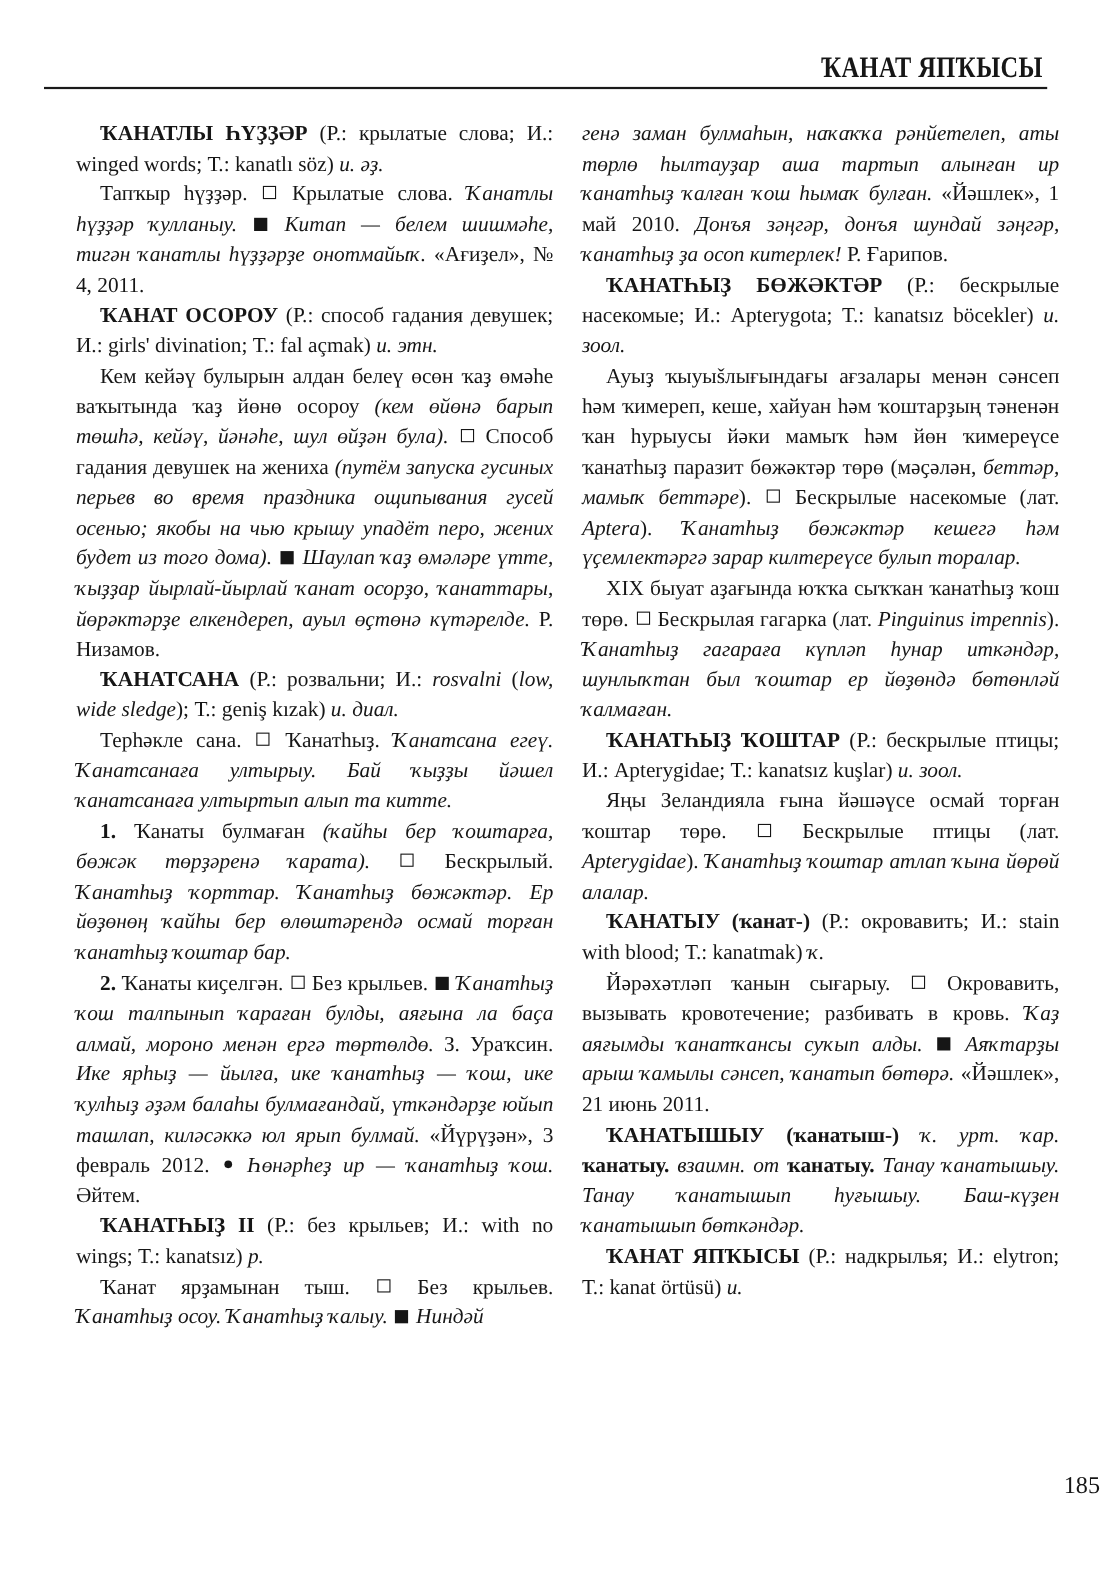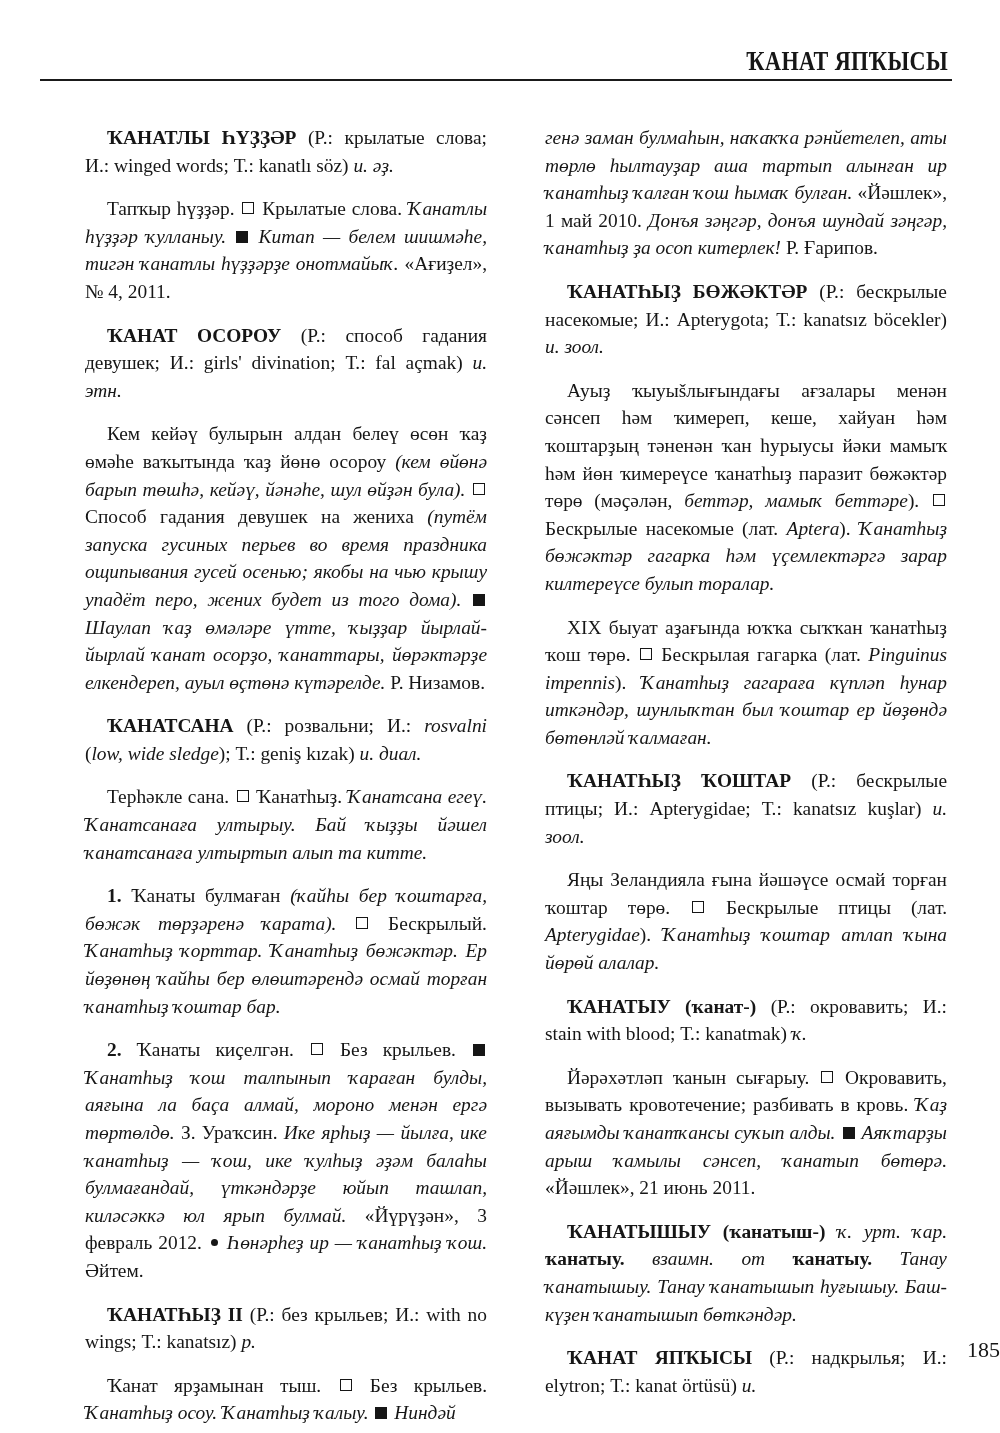--- a/index.html
+++ b/index.html
@@ -19,21 +19,21 @@
     height: 2px; background: #1a1a1a;
   }
   .col {
     position: absolute; top: 108px; width: 434px;
     font-family: "Liberation Serif", serif;
     font-size: 19.4px; line-height: 27.6px;
     text-align: justify; hyphens: manual;
   }
   .col.left { left: 69px; }
   .col.right { left: 529px; }
-  .p { margin: 16px; text-indent: 22px; }
+  .p { margin: 0; text-indent: 22px; }
   .p.noindent { text-indent: 0; }
   .hw { font-weight: bold; }
   .i { font-style: italic; }
   .b { font-weight: bold; }
   .sq {
     display: inline-block; width: 10px; height: 10px; border: 1.4px solid #161616;
     vertical-align: 1px; margin: 0 2px;
   }
   .bsq {
     display: inline-block; width: 12px; height: 12px; background: #161616;
@@ -151,21 +151,21 @@
     <span class="hw">ҠАНАТҺЫҘ БӨЖӘКТӘР</span>
     <span>(Р.: бескрылые насекомые; И.: Apterygota; Т.: kanatsız böcekler)</span>
     <span class="i">и. зоол.</span>
   </p>
   <p class="p">
     <span>Ауыҙ ҡыуыšлығындағы ағзалары менән сәнсеп һәм ҡимереп, кеше, хайуан һәм ҡоштарҙың тәненән ҡан һурыусы йәки мамыҡ һәм йөн ҡимереүсе ҡанатһыҙ паразит бөжәктәр төрө (мәҫәлән,</span>
     <span class="i">беттәр, мамыҡ беттәре</span><span>).</span>
     <span class="sq"></span>
     <span>Бескрылые насекомые (лат.</span>
     <span class="i">Aptera</span><span>).</span>
-    <span class="i">Ҡанатһыҙ бөжәктәр гагарка һәм үҫемлектәргә зарар килтереүсе булып торалар.</span>
+    <span class="i">Ҡанатһыҙ бөжәктәр кешегә һәм үҫемлектәргә зарар килтереүсе булып торалар.</span>
   </p>
 
   <p class="p">
     <span>XIX быуат аҙағында юҡҡа сыҡҡан ҡанатһыҙ ҡош төрө.</span>
     <span class="sq"></span>
     <span>Бескрылая гагарка (лат.</span>
     <span class="i">Pinguinus impennis</span><span>).</span>
     <span class="i">Ҡанатһыҙ гагараға күпләп һунар иткәндәр, шунлыҡтан был ҡоштар ер йөҙөндә бөтөнләй ҡалмаған.</span>
   </p>
 

